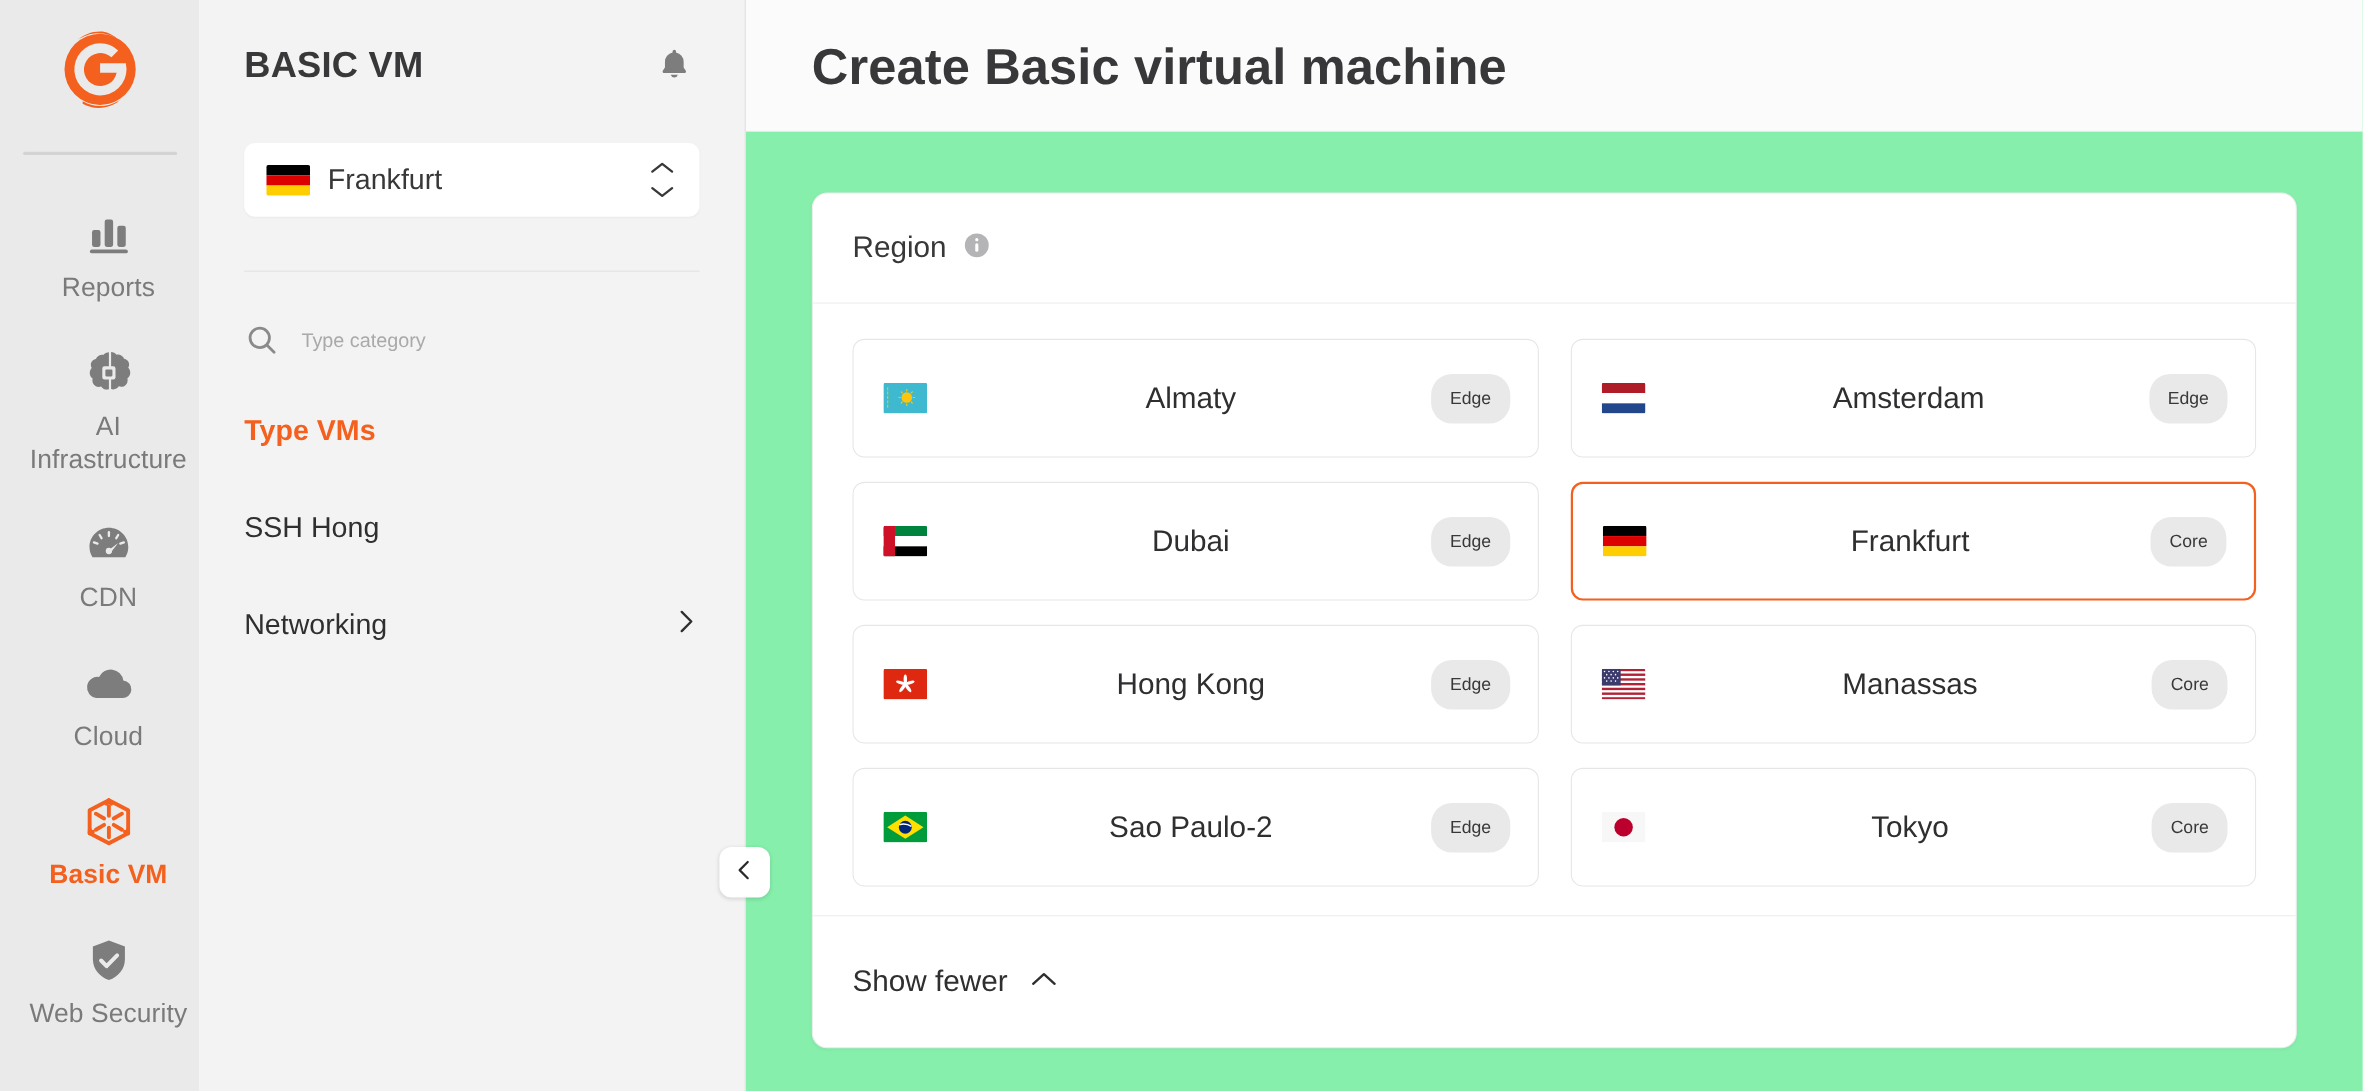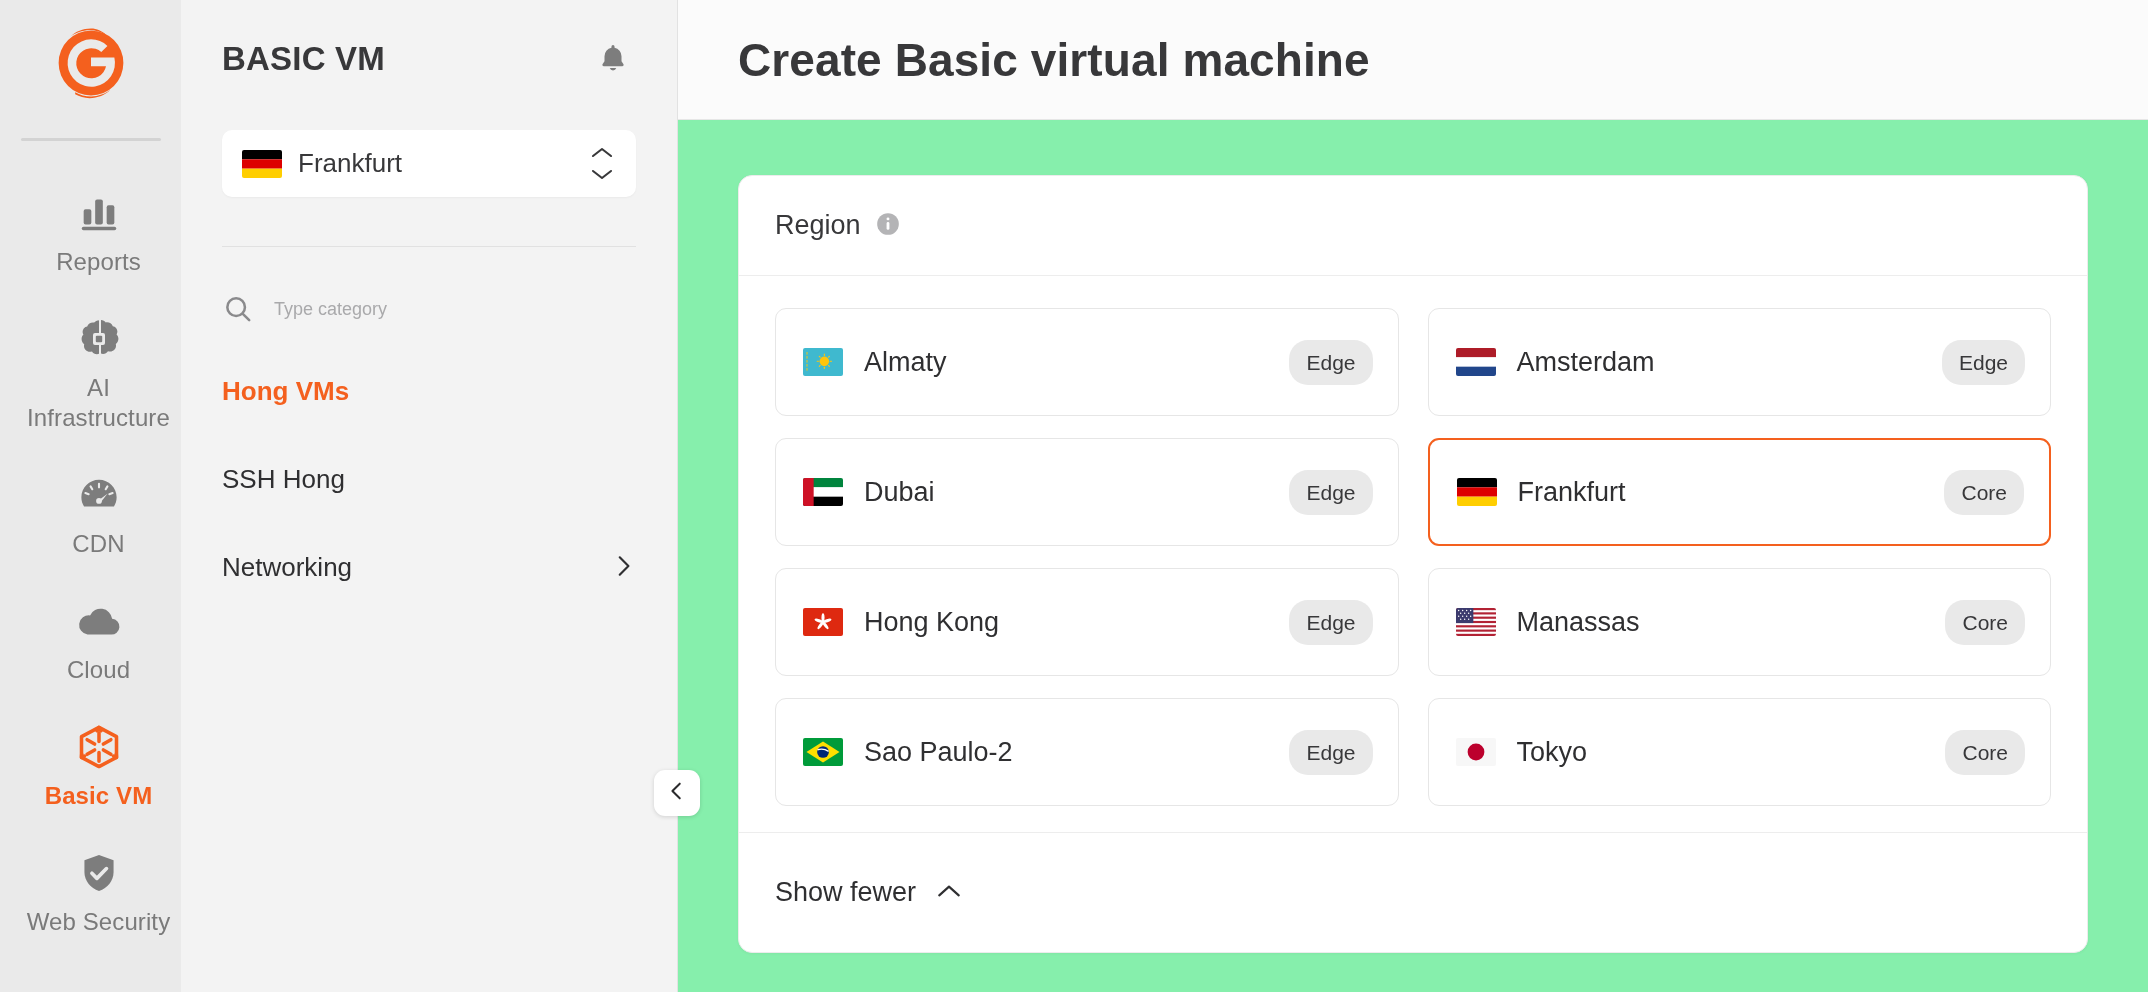--- a/index.html
+++ b/index.html
@@ -144,24 +144,24 @@
     height: 108px;
     border: 1px solid #e6e6e6;
     border-radius: 11px;
     display: flex; align-items: center;
     padding: 0 25px 0 27px;
     cursor: pointer;
     background: #fff;
   }
   .rcard.selected { border: 2px solid #f4601e; }
   .rcard .flag { margin-right: 21px; flex: 0 0 auto; }
-  .rcard-name { font-size: 27px; color: #2f2f31; flex: 1; }
+  .rcard-name { font-size: 27px; color: #2f2f31; flex: 1; text-align: center; }
   .badge {
     background: #e9e9e9; color: #38383a;
-    font-size: 21px; line-height: 23px;
+    font-size: 16px; line-height: 23px;
     padding: 11px 17px; border-radius: 19px;
   }
 
   .card-foot {
     border-top: 1px solid #ededed;
     height: 120px;
     display: flex; align-items: center;
     padding: 0 36px;
   }
   .show-toggle { display: flex; align-items: center; cursor: pointer; gap: 20px; }
@@ -296,21 +296,21 @@
         <svg width="32" height="32" viewBox="0 0 24 24" fill="none" stroke="#8a8a8c" stroke-width="1.9" stroke-linecap="round">
           <circle cx="10.6" cy="10.6" r="6.6"></circle>
             <line x1="15.6" y1="15.6" x2="20.4" y2="20.4"></line>
         </svg>
       </span>
       <input class="search-input" type="text" value="" placeholder="Type category" style="">
     </div>
 
     <div class="cat-list">
       <div class="cat-item active">
-        <span class="cat-label">Hong VMs</span>
+        <span class="cat-label">Type VMs</span>
       </div>
       <div class="cat-item">
         <span class="cat-label">SSH Hong</span>
       </div>
       <div class="cat-item">
         <span class="cat-label">Networking</span>
         <span>
           <svg width="26" height="26" viewBox="0 0 24 24" fill="none" stroke="#2f2f31" stroke-width="2" stroke-linecap="round" stroke-linejoin="round">
               <path d="M9 4l8 8-8 8"></path>
             </svg>

